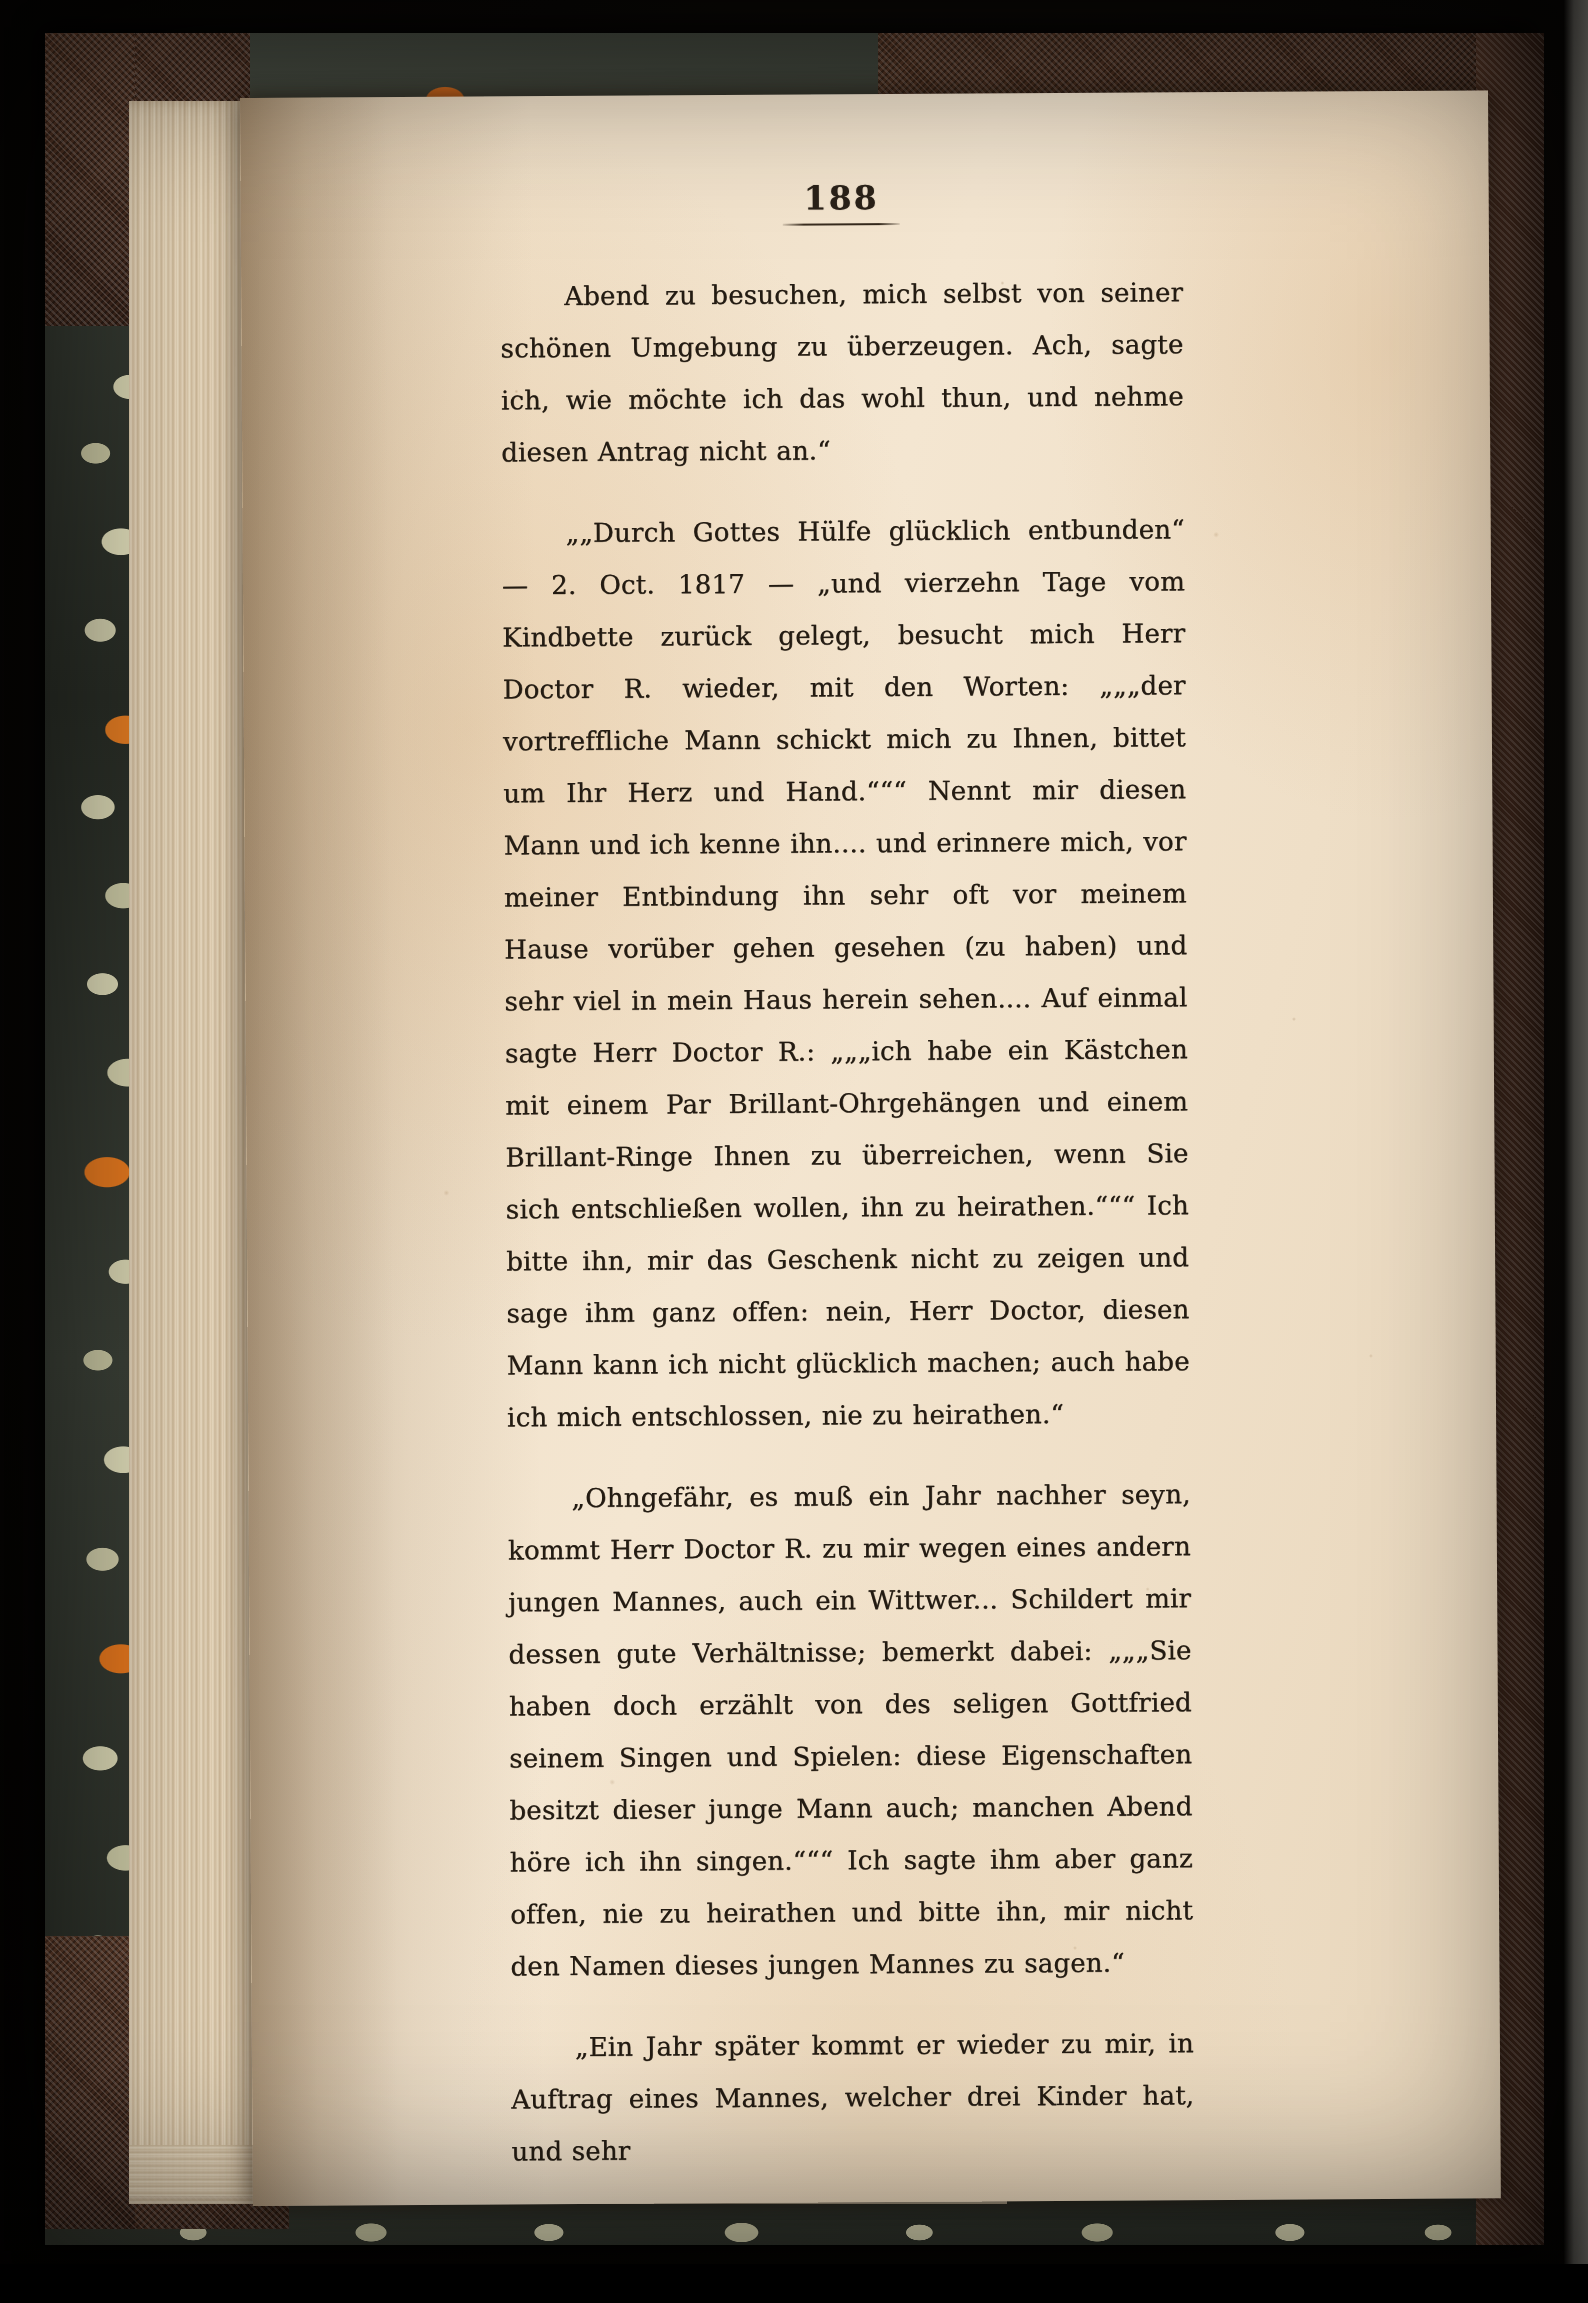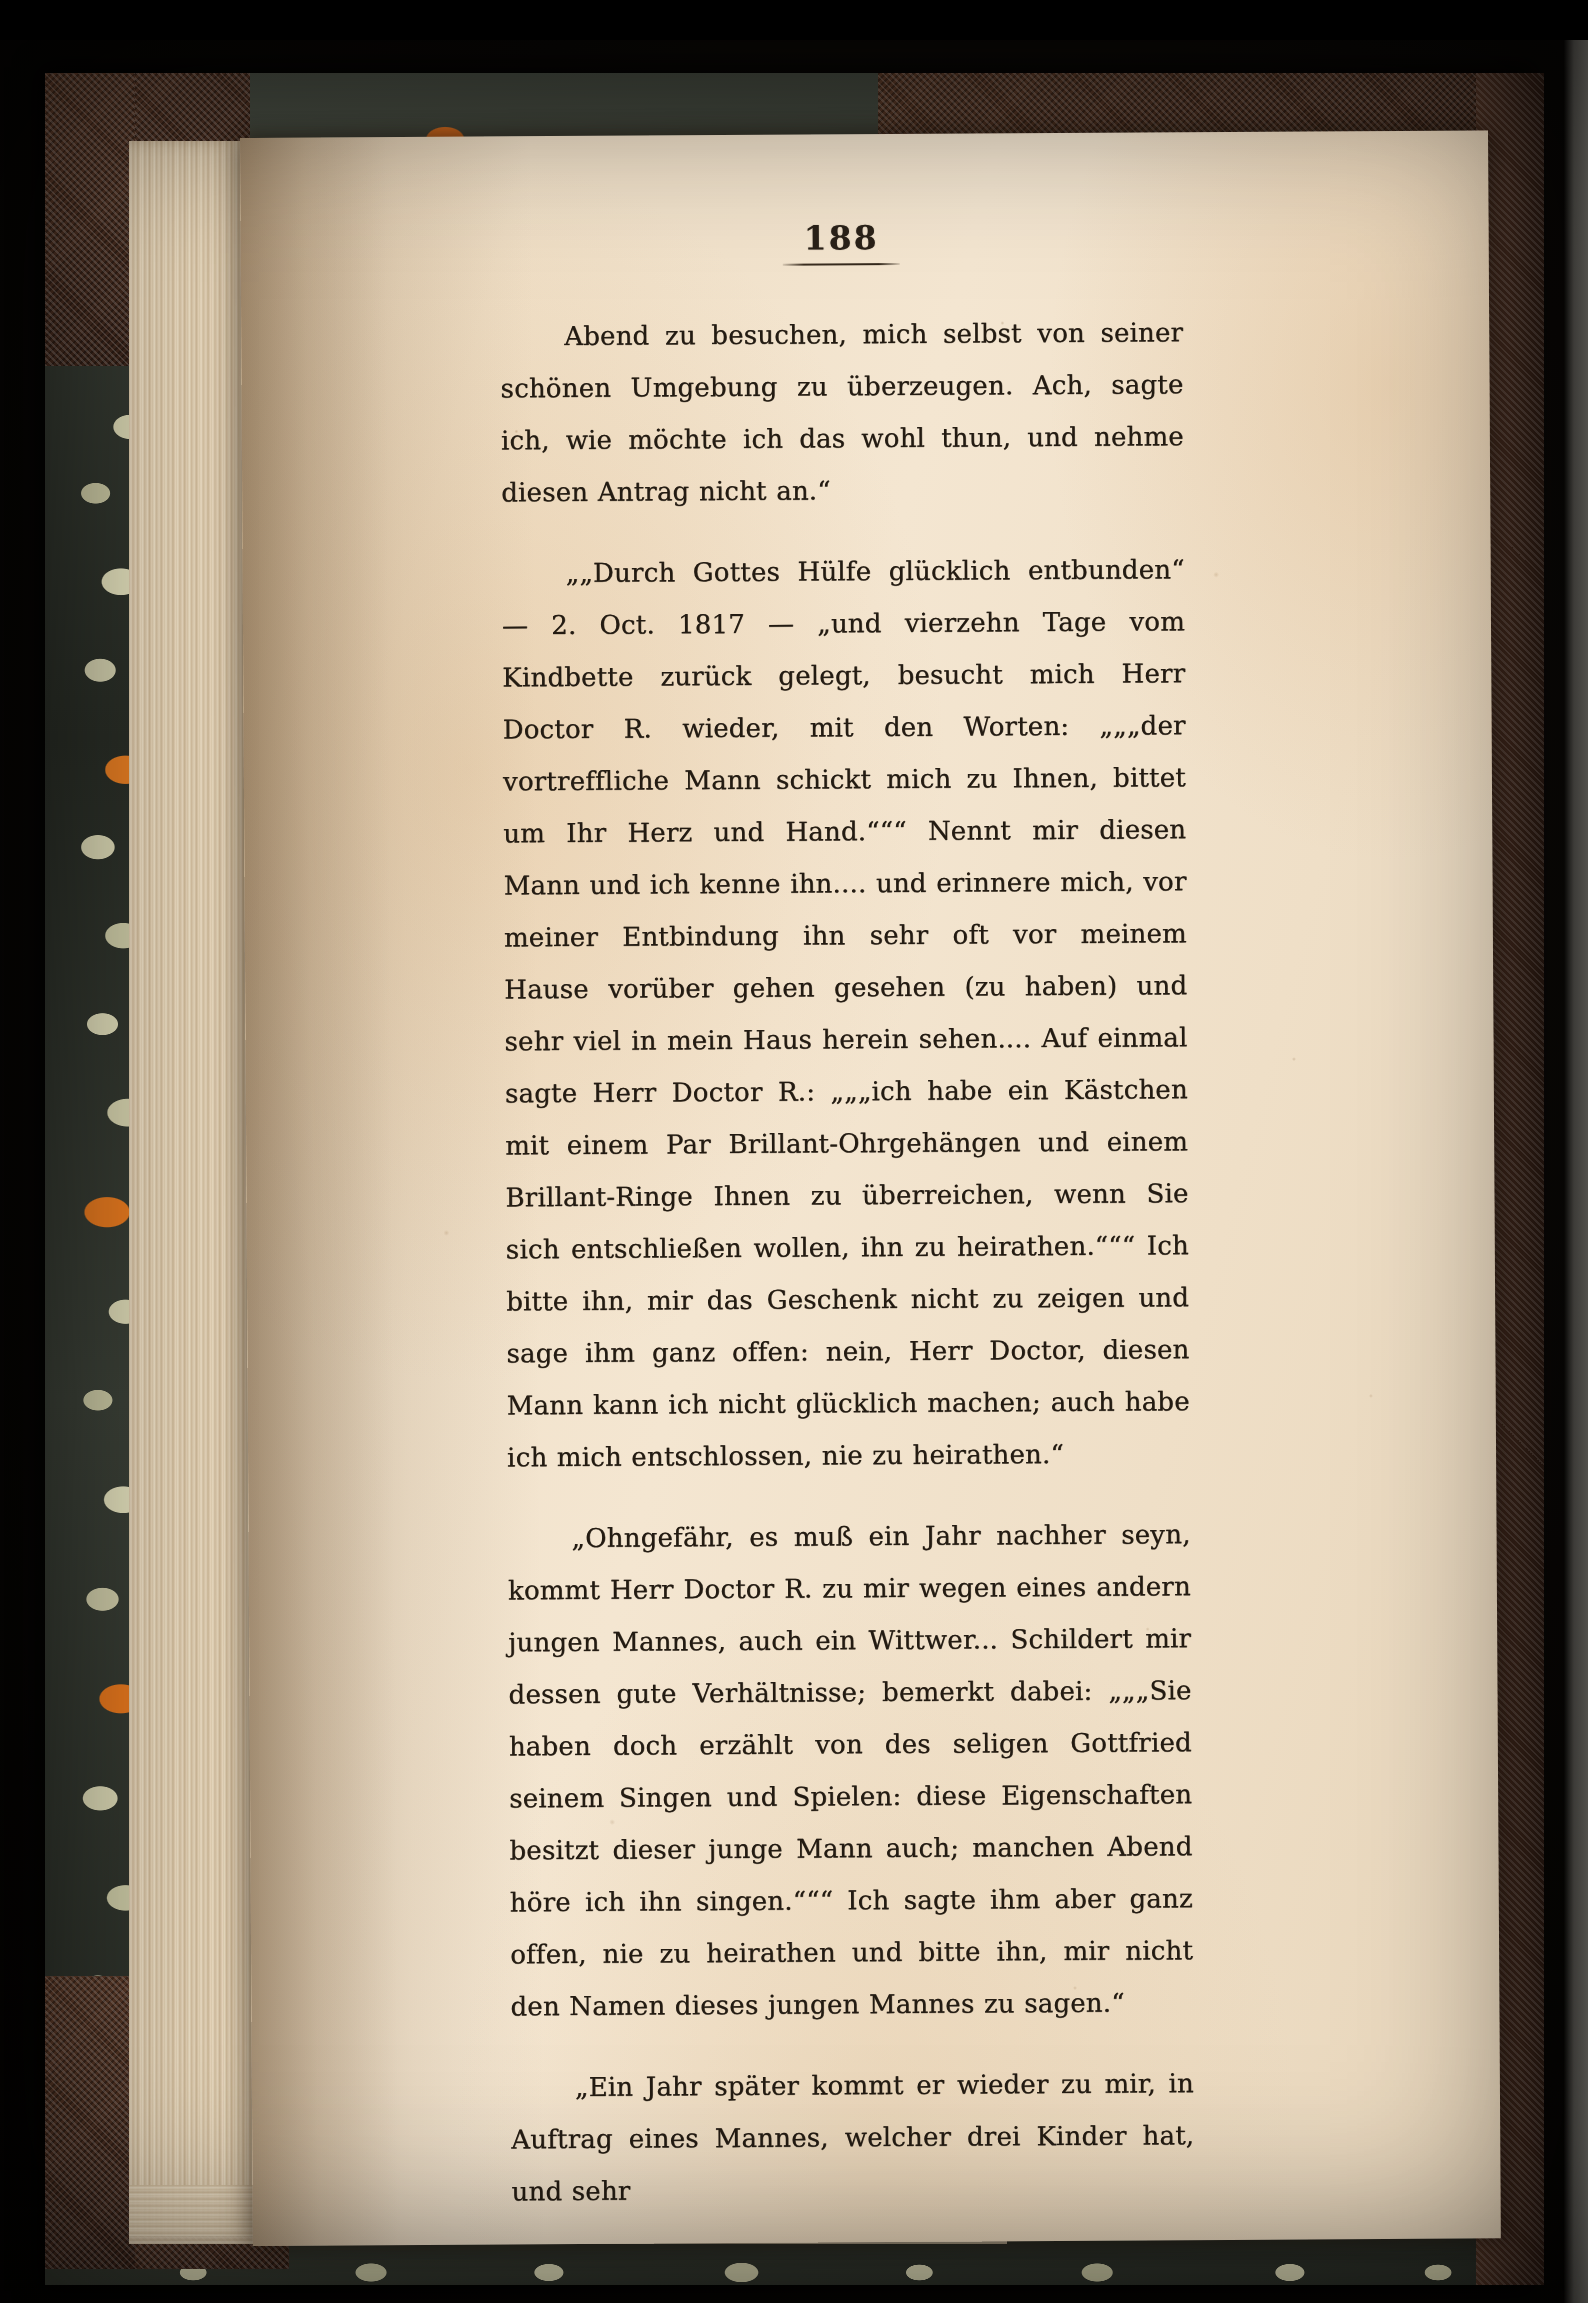--- a/index.html
+++ b/index.html
@@ -2,21 +2,20 @@
 <html><head>
 <meta charset="utf-8">
 <style>
   html,body{margin:0;padding:0;background:#000;}
   #page{
     position:relative;
     width:1589px;height:2264px;
     overflow:hidden;
     background:#070605;
     font-family:"DejaVu Serif", serif;
-    margin-top:40px;
   }
 
   
   .backdrop{
     position:absolute;inset:0;
     background:
       radial-gradient(ellipse at 60% 40%, #17120d 0%, #0a0806 55%, #040302 100%);
   }
   .backdrop-right{
     position:absolute;top:0;right:0;width:25px;height:100%;

